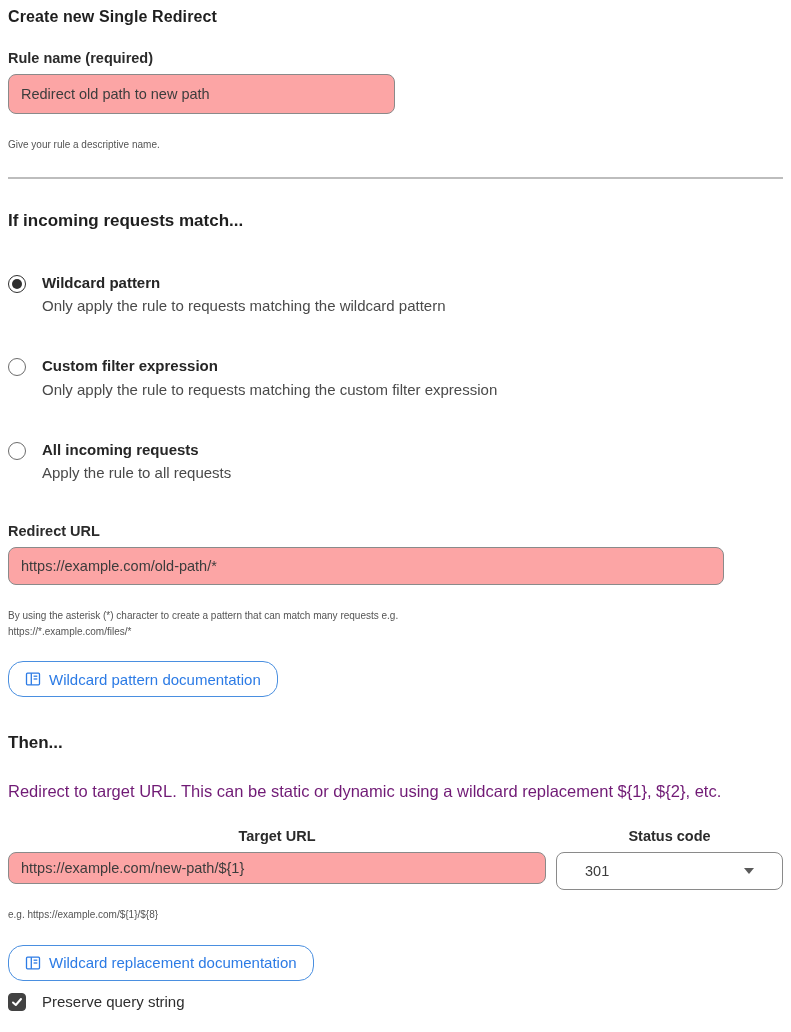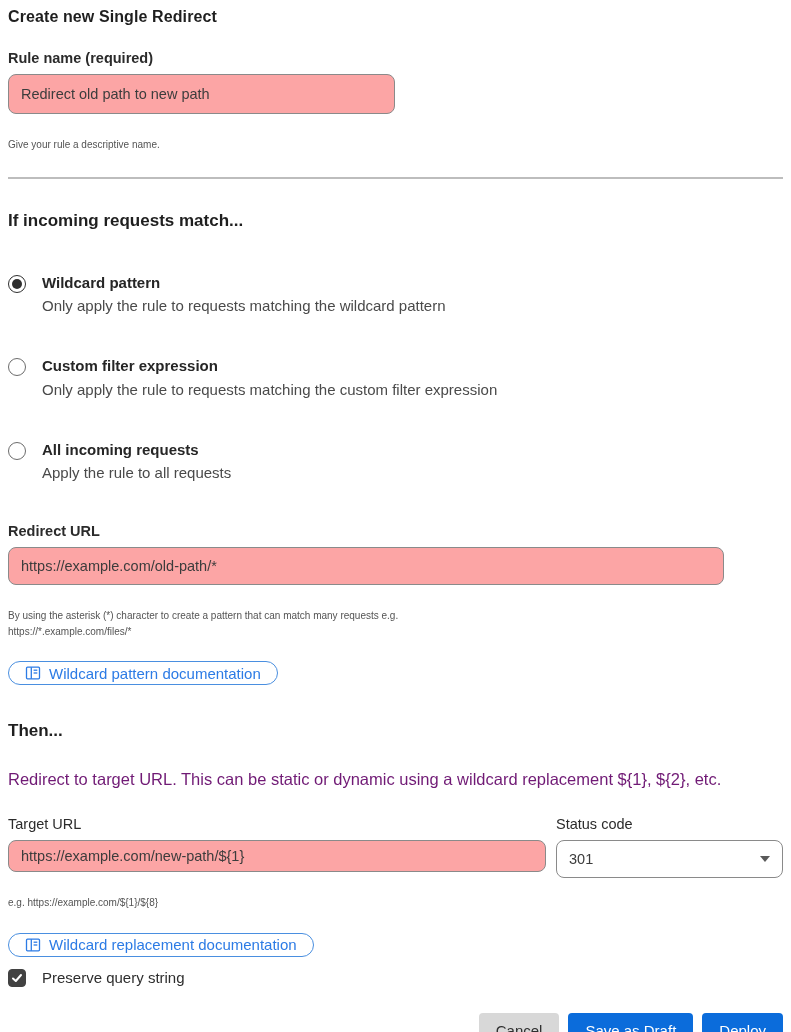--- a/index.html
+++ b/index.html
@@ -66,43 +66,44 @@
   .radio-dot.checked{border-color:#2f2f2f;}
   .radio-dot.checked::after{
     content:"";position:absolute;inset:3px;
     border-radius:50%;background:#2f2f2f;
   }
   .radio-texts{display:flex;flex-direction:column;gap:3px;}
   .radio-label{font-size:15px;font-weight:600;color:#262626;line-height:1.3;}
   .radio-desc{font-size:15px;color:#4a4a4a;line-height:1.4;}
   .doc-button{
     display:inline-flex;align-items:center;gap:8px;
-    height:24px;padding:0 16px;margin-top:22px;
+    height:36px;padding:0 16px;margin-top:22px;
     border:1.5px solid var(--doc-border);border-radius:15px;
     background:#fff;color:var(--doc-blue);
     font-size:15px;font-family:inherit;cursor:pointer;
   }
   .doc-button svg{display:block;}
   .then-paragraph{
     font-size:16.5px;color:#701a75;margin:27px 0 0 0;line-height:1.35;
   }
   .target-row{
     display:flex;gap:10px;margin-top:26px;align-items:flex-start;
   }
   .target-col{flex:1 1 auto;}
   .status-col{flex:0 0 227px;}
   .inline-label{
-    display:block;font-size:14.5px;font-weight:400;color:#2b2b2b;
+    display:block;font-size:14.5px;font-weight:700;color:#2b2b2b;
     margin:0 0 8px 0;
+    text-align:center;
   }
   .target-input{width:100%;height:32px;}
   .select-box{
     display:flex;align-items:center;justify-content:space-between;
     height:38px;border:1px solid var(--input-border);border-radius:8px;
-    padding:0 12px;background:#fff;cursor:pointer;
+    padding:0 28px;background:#fff;cursor:pointer;
   }
   .select-value{font-size:14.5px;color:#3c3c3c;}
   .select-arrow{
     width:0;height:0;
     border-left:5.5px solid transparent;border-right:5.5px solid transparent;
     border-top:6.5px solid #5a5a5a;
   }
   .checkbox-row{
     display:flex;align-items:center;gap:16px;margin-top:12px;cursor:default;
   }

